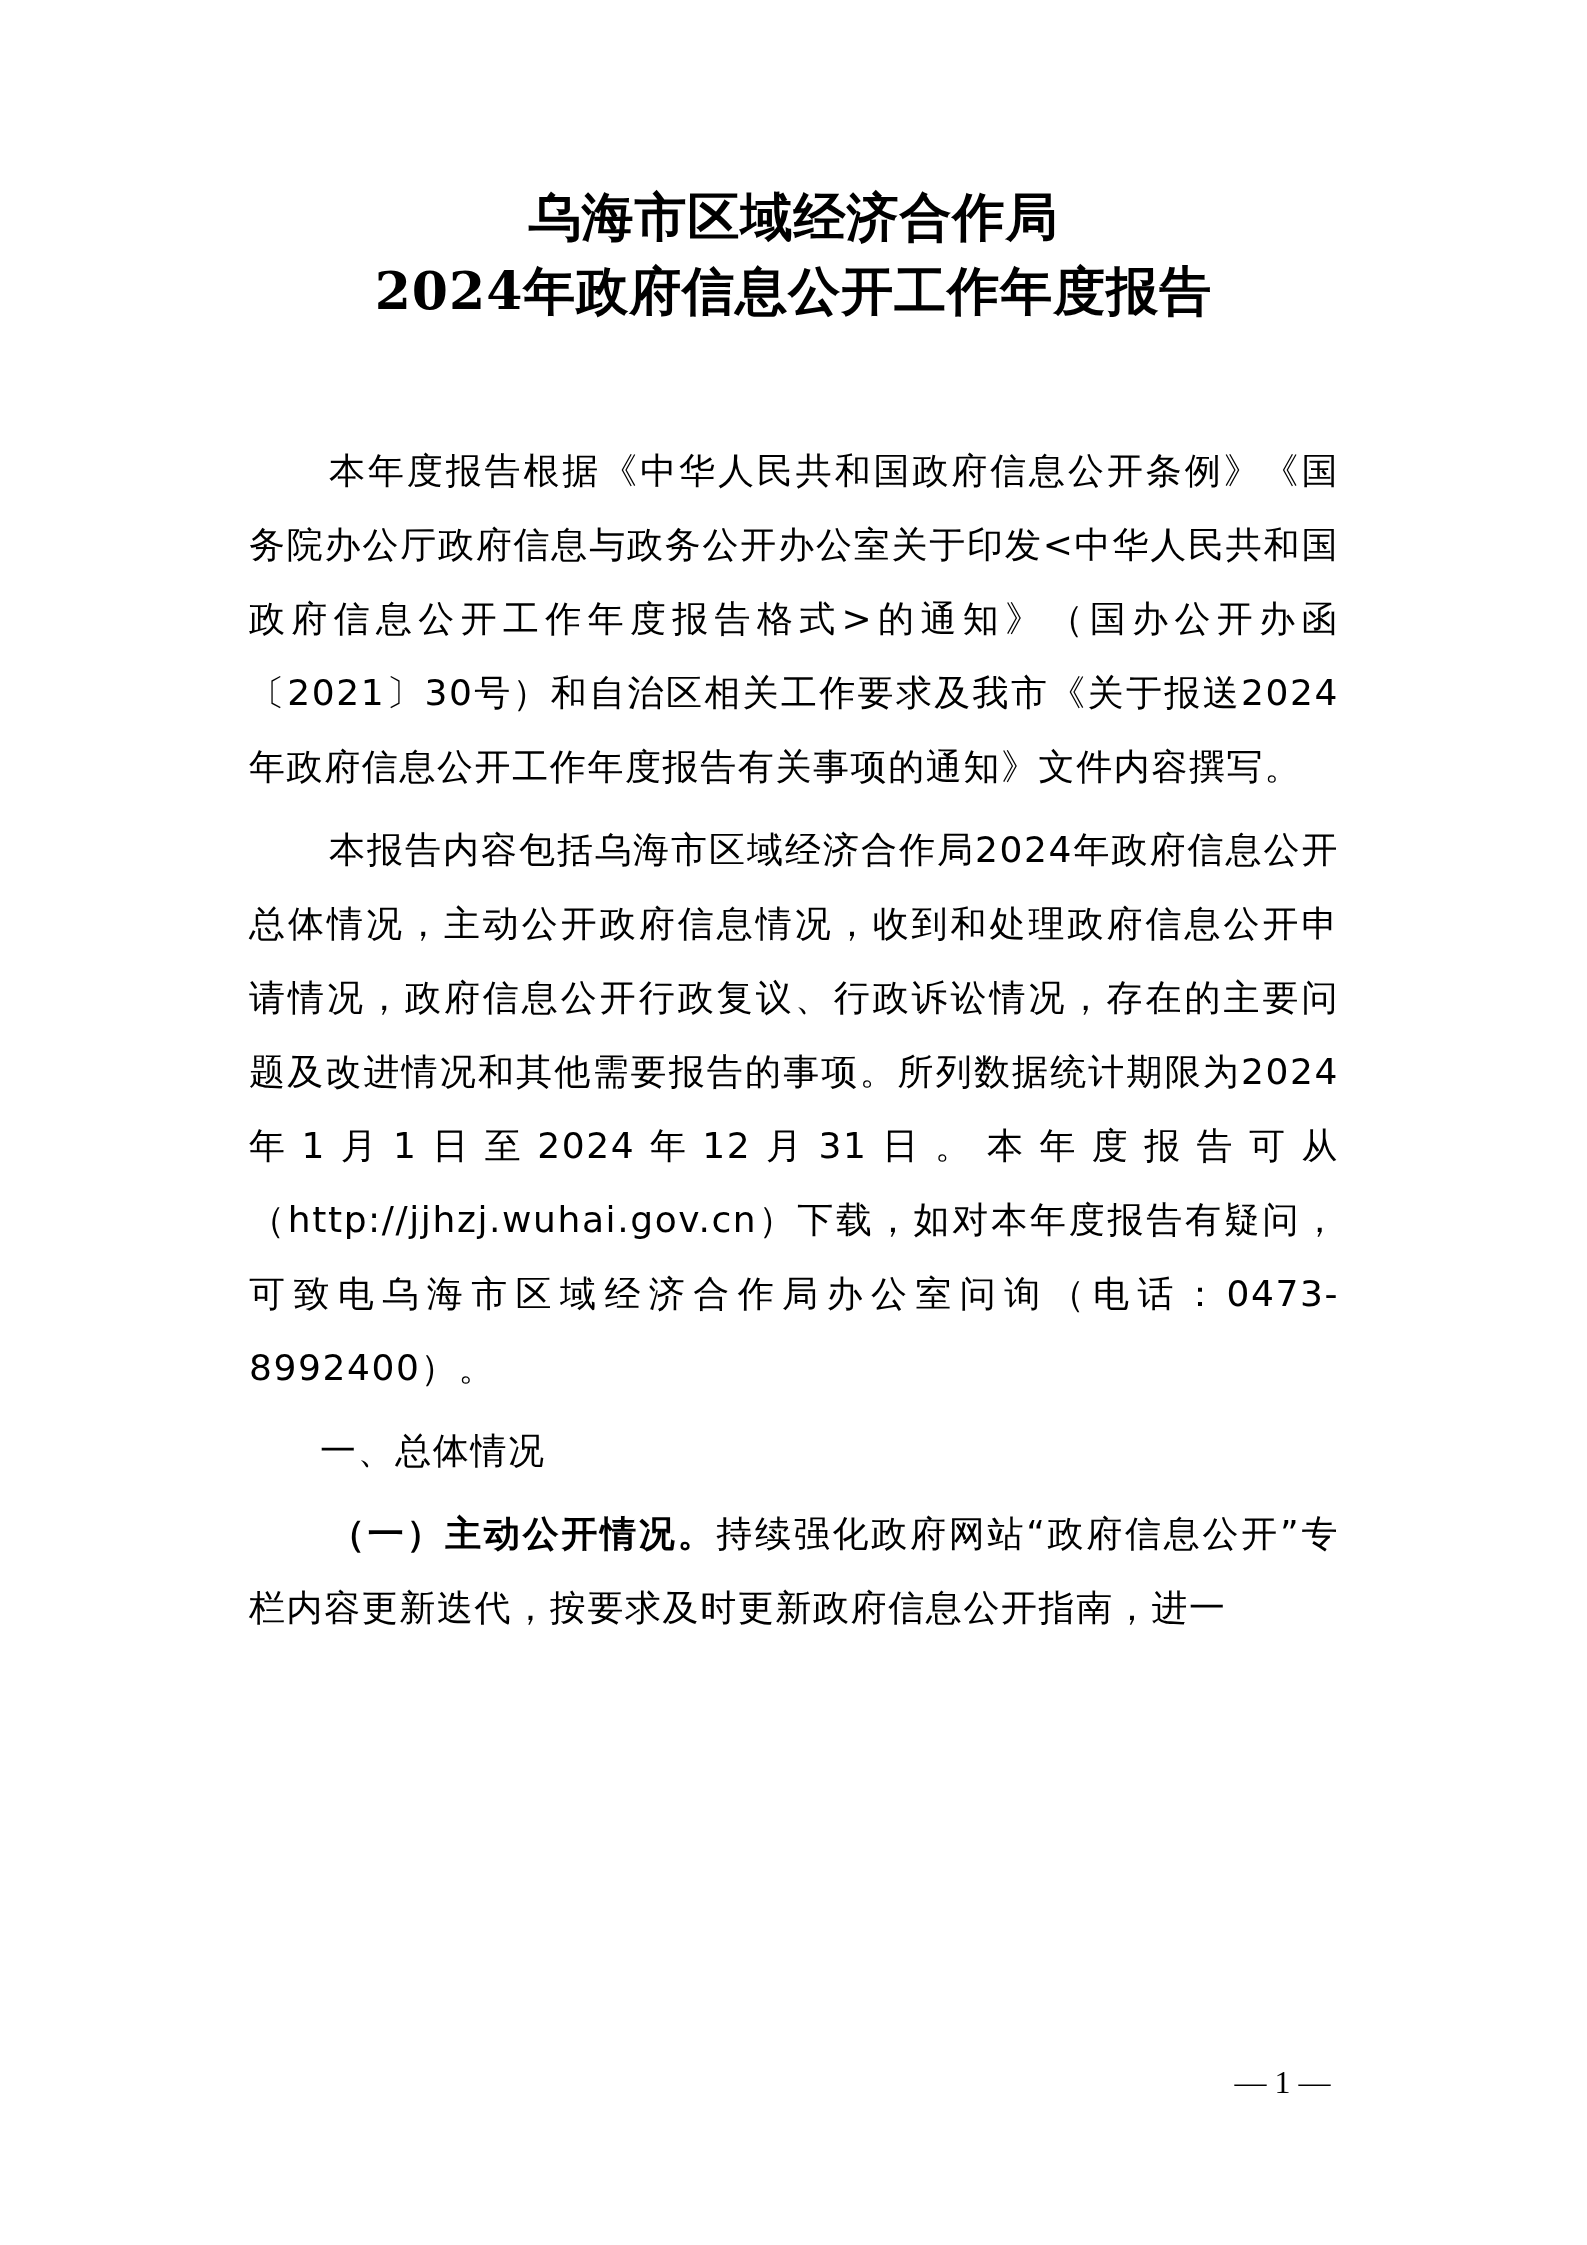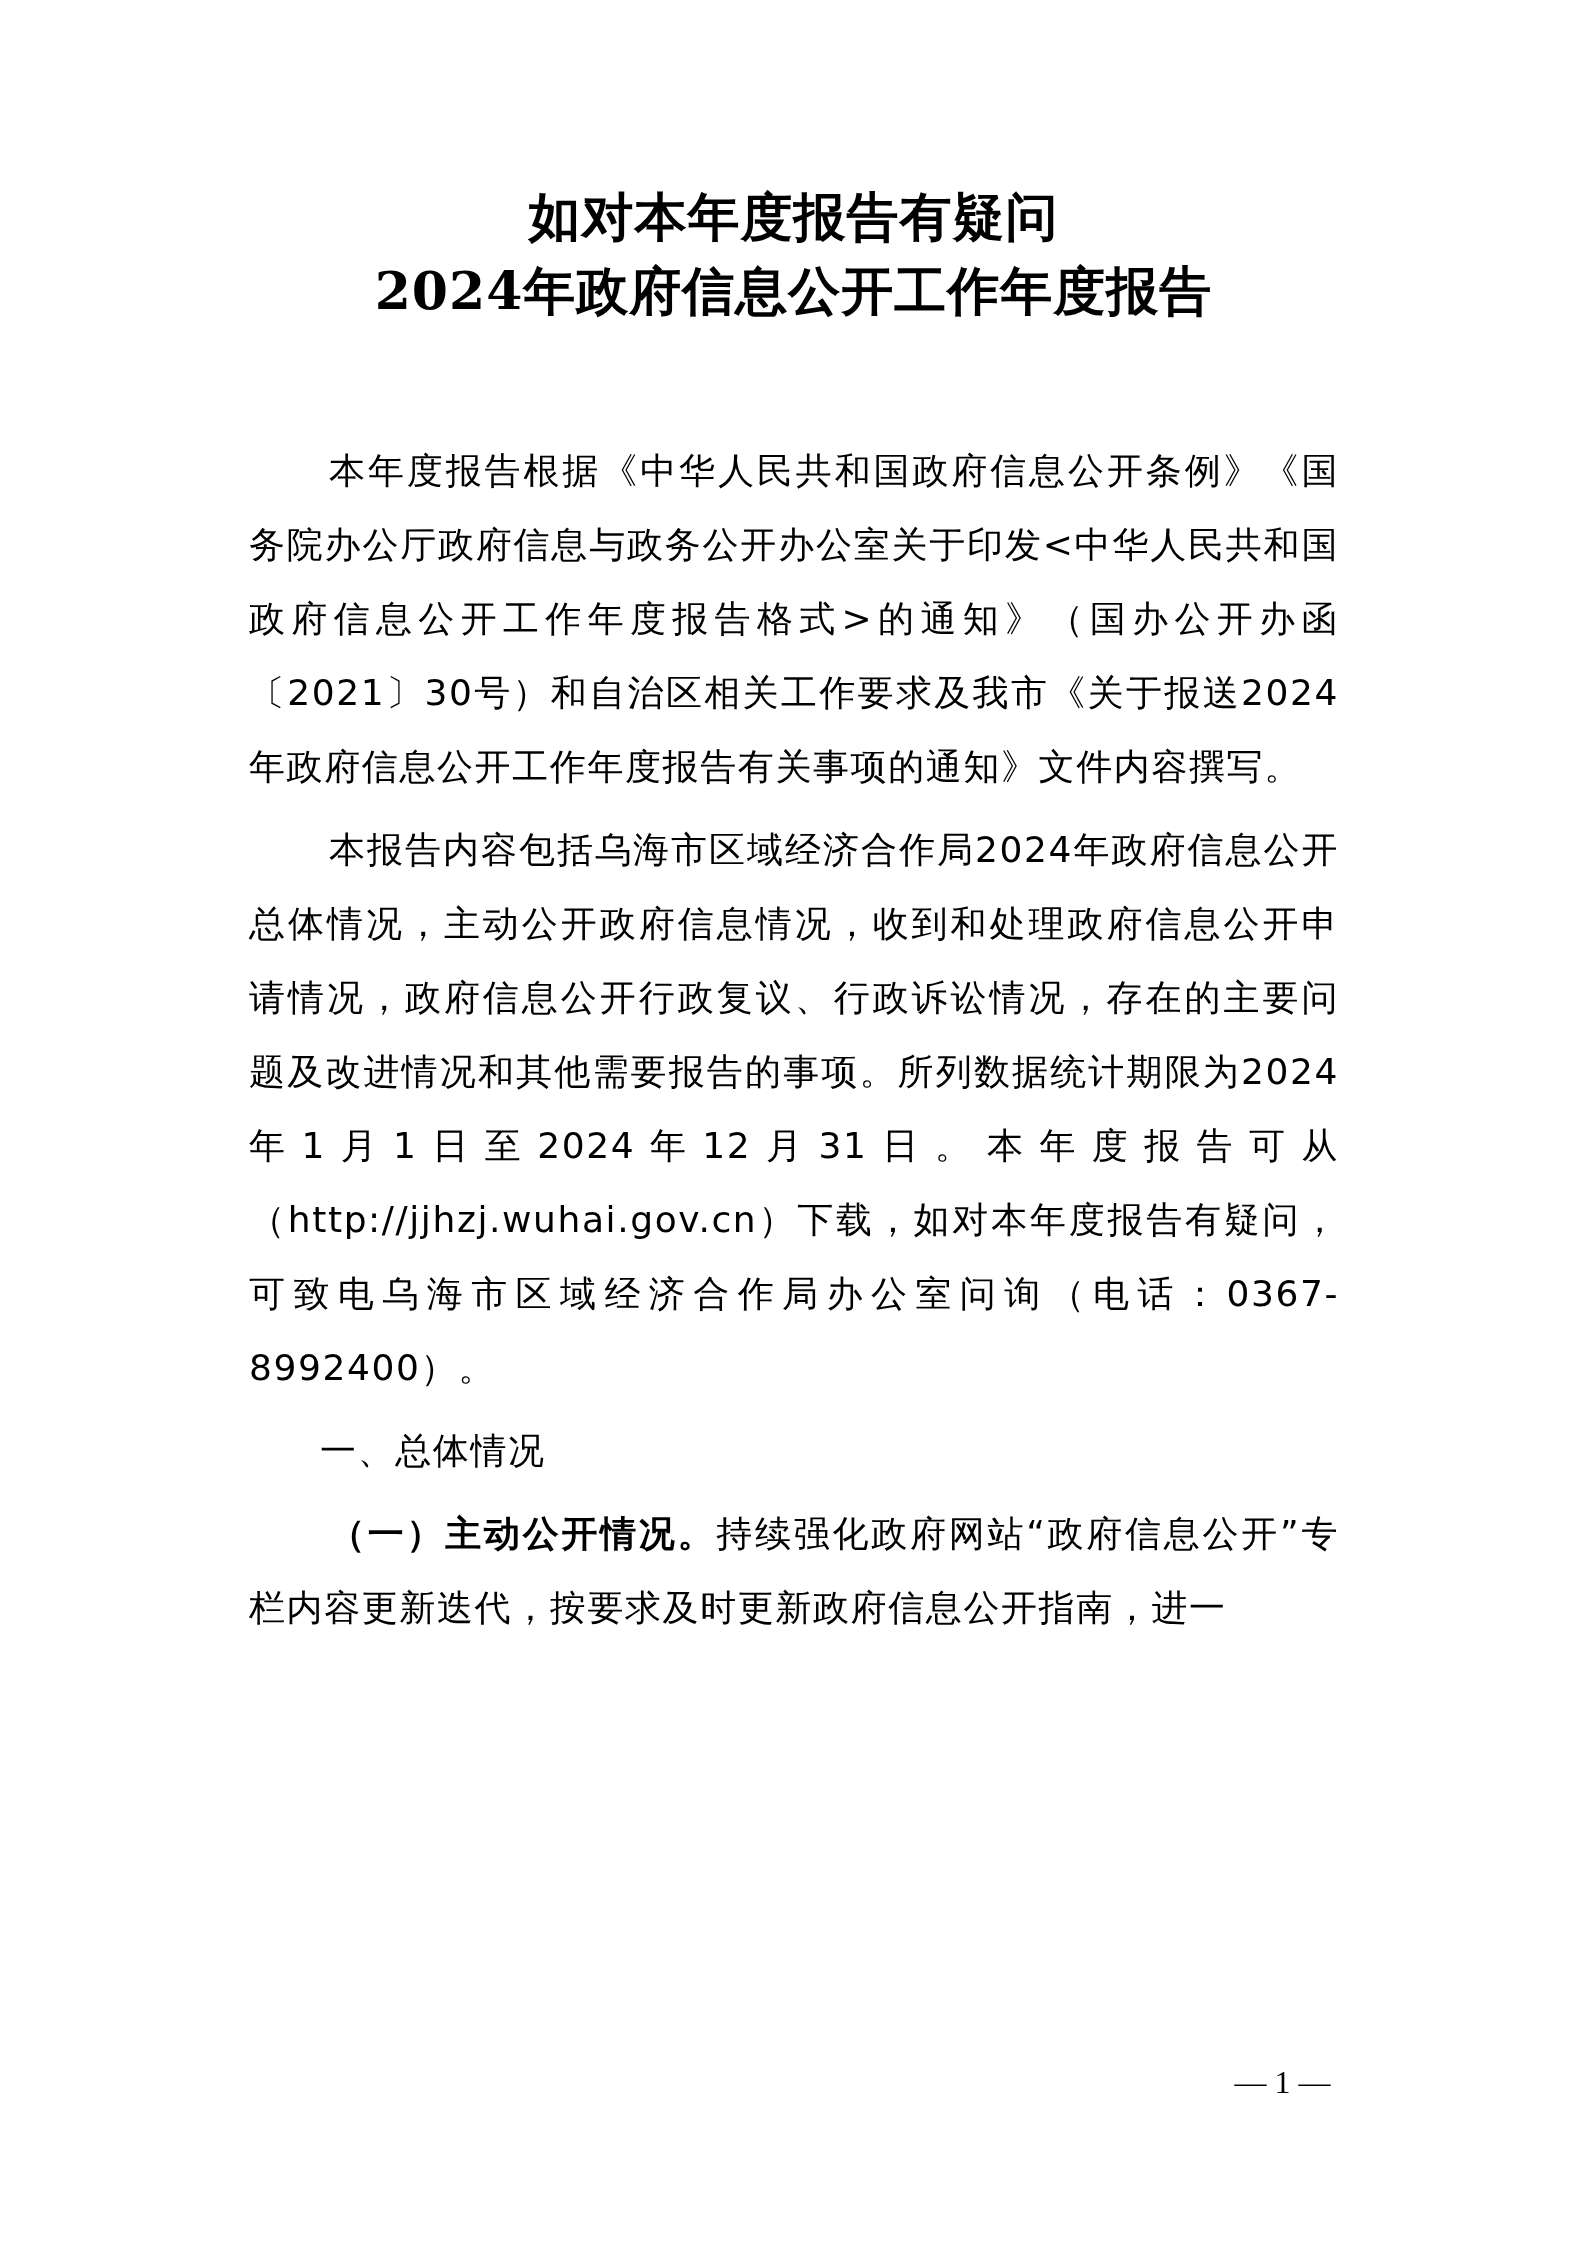--- a/index.html
+++ b/index.html
@@ -69,26 +69,26 @@
       font-size: 32px;
       line-height: 40px;
     }
   </style>
 </head>
 <body>
 
 <div class="page">
 
   <div class="title">
-    <span class="line">如对本年度报告有疑问</span>
+    <span class="line">乌海市区域经济合作局</span>
     <span class="line">2024年政府信息公开工作年度报告</span>
   </div>
 
   <div class="body">
     <p class="para">本年度报告根据《中华人民共和国政府信息公开条例》《国务院办公厅政府信息与政务公开办公室关于印发&lt;中华人民共和国政府信息公开工作年度报告格式&gt;的通知》（国办公开办函〔2021〕30号）和自治区相关工作要求及我市《关于报送2024年政府信息公开工作年度报告有关事项的通知》文件内容撰写。</p>
-    <p class="para">本报告内容包括乌海市区域经济合作局2024年政府信息公开总体情况，主动公开政府信息情况，收到和处理政府信息公开申请情况，政府信息公开行政复议、行政诉讼情况，存在的主要问题及改进情况和其他需要报告的事项。所列数据统计期限为2024年1月1日至2024年12月31日。本年度报告可从（http://jjhzj.wuhai.gov.cn）下载，如对本年度报告有疑问，可致电乌海市区域经济合作局办公室问询（电话：0367-8992400）。</p>
+    <p class="para">本报告内容包括乌海市区域经济合作局2024年政府信息公开总体情况，主动公开政府信息情况，收到和处理政府信息公开申请情况，政府信息公开行政复议、行政诉讼情况，存在的主要问题及改进情况和其他需要报告的事项。所列数据统计期限为2024年1月1日至2024年12月31日。本年度报告可从（http://jjhzj.wuhai.gov.cn）下载，如对本年度报告有疑问，可致电乌海市区域经济合作局办公室问询（电话：0473-8992400）。</p>
     <p class="heading">一、总体情况</p>
     <p class="para"><span class="lead-bold">（一）主动公开情况。</span><span>持续强化政府网站“政府信息公开”专栏内容更新迭代，按要求及时更新政府信息公开指南，进一</span></p>
   </div>
 
   <div class="page-number">— 1 —</div>
 
 </div>
 
 </body></html>

